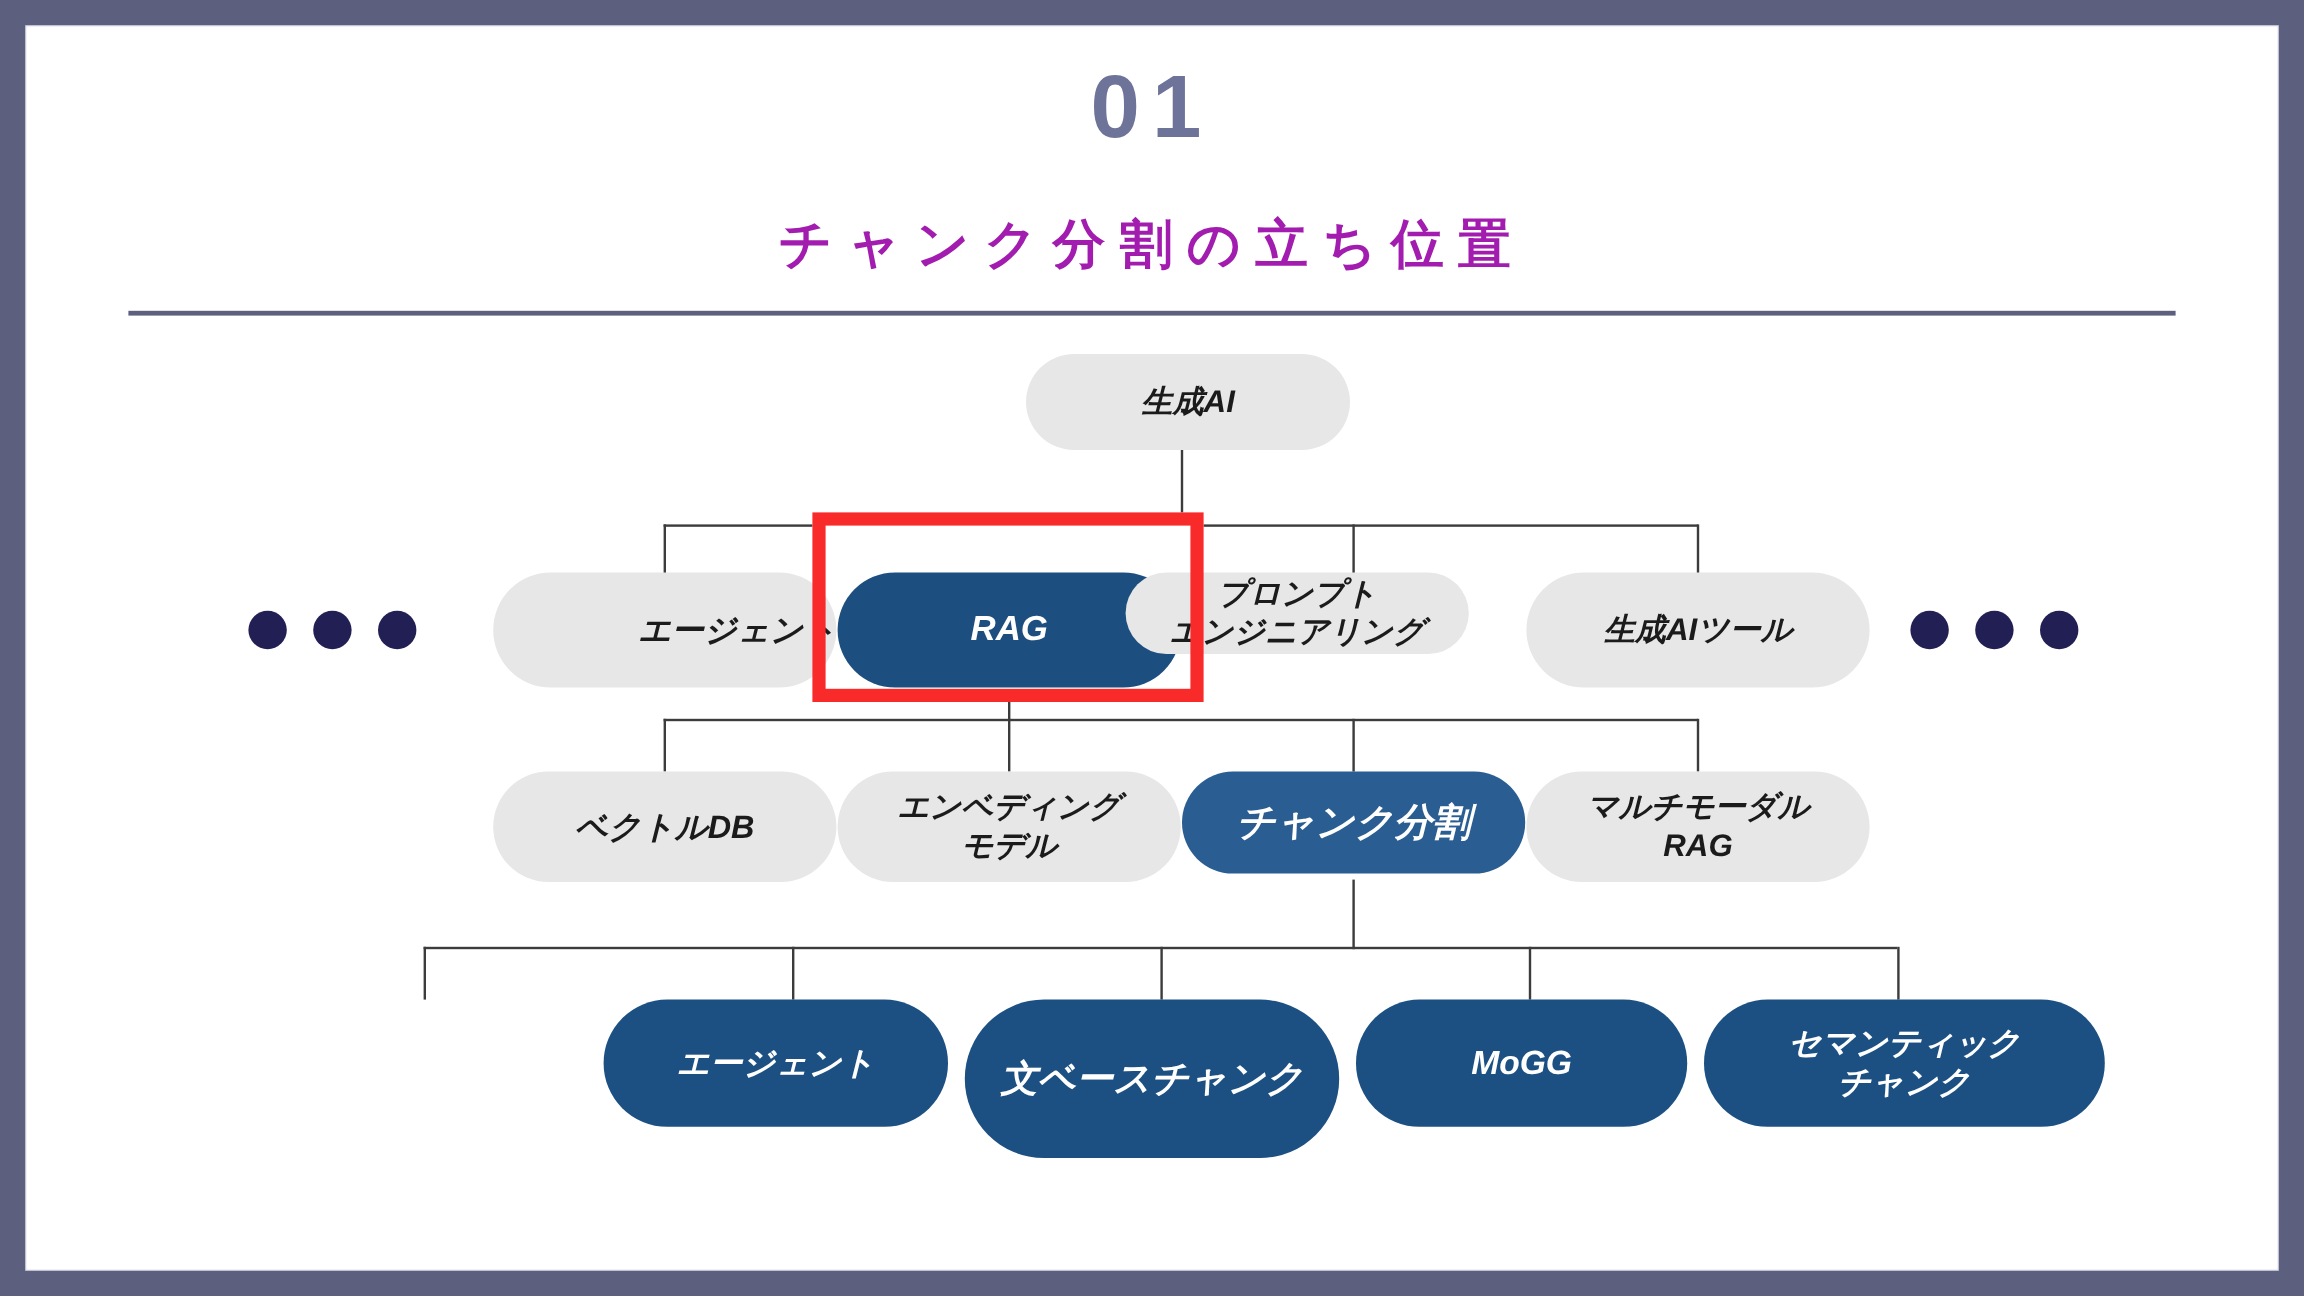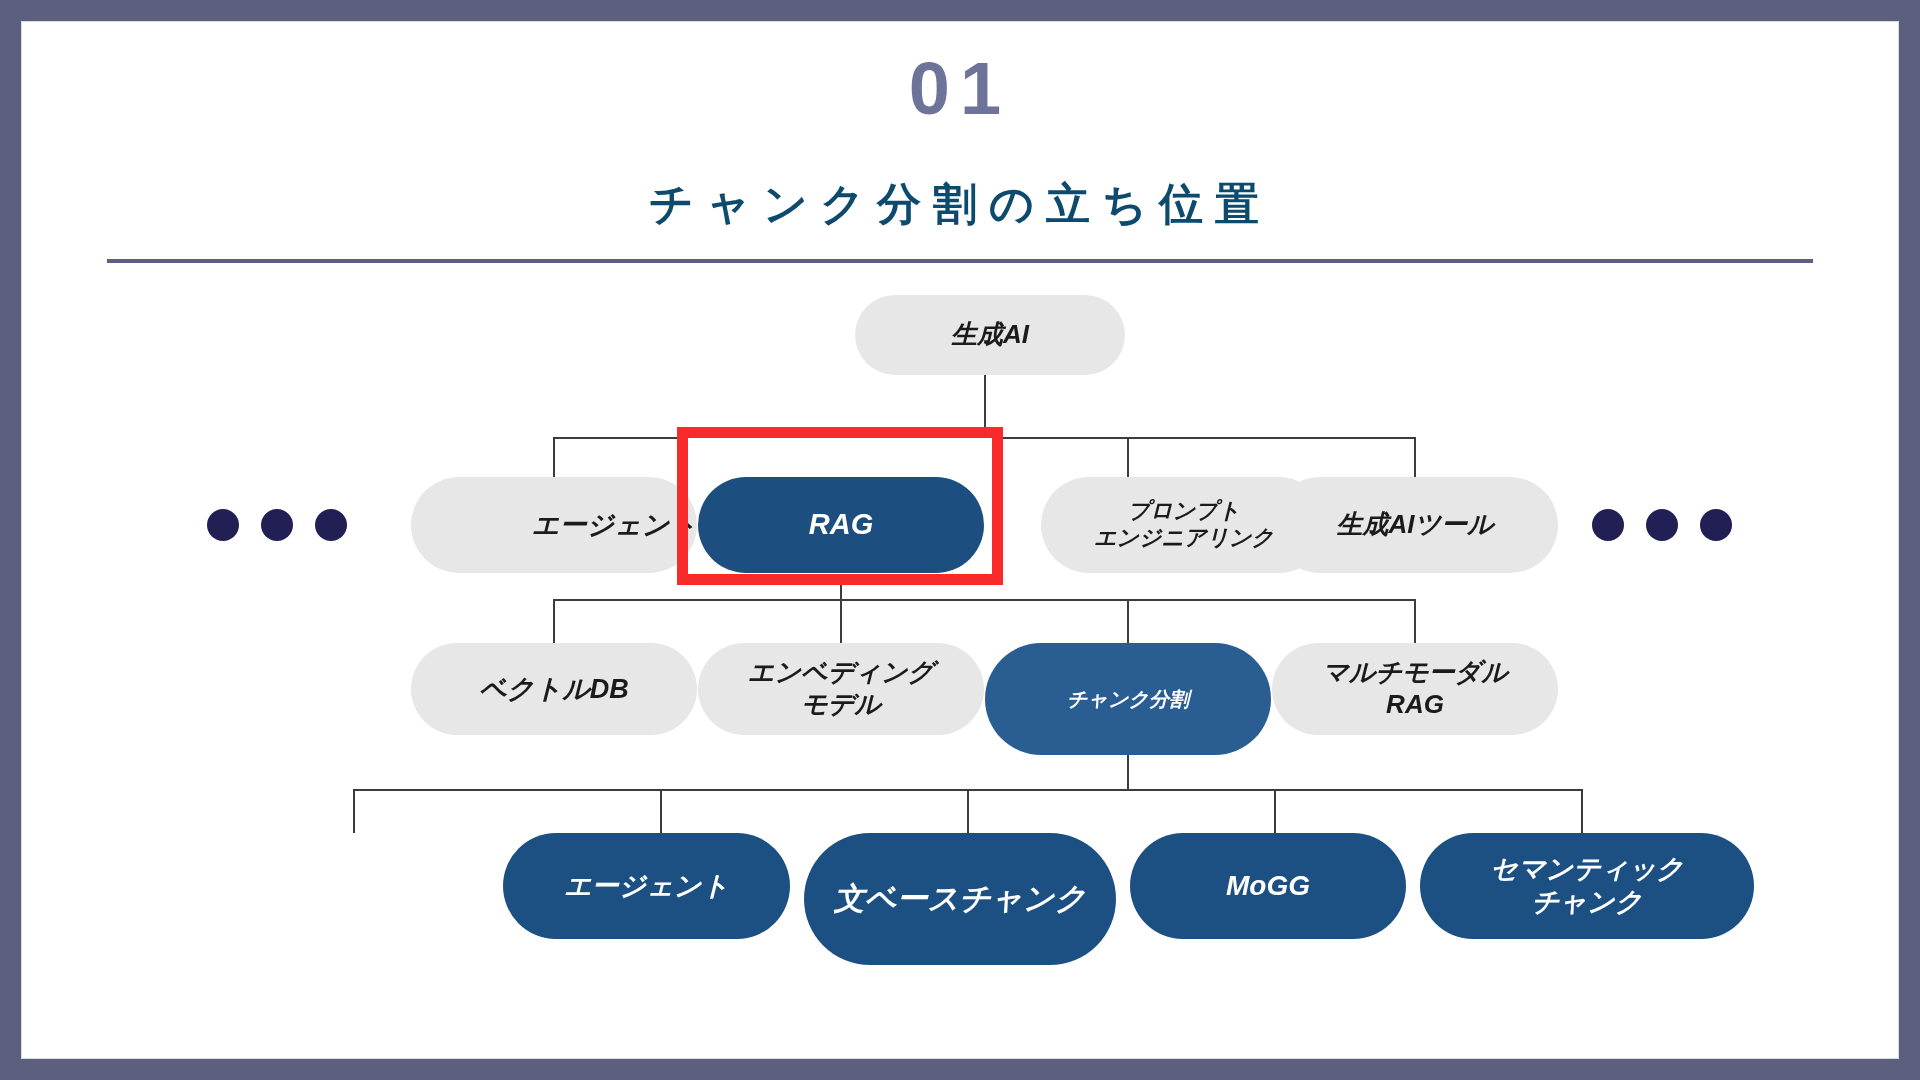--- a/index.html
+++ b/index.html
@@ -26,21 +26,21 @@
     letter-spacing:10px;
     color:#6e7399;
     line-height:1;
   }
   .subtitle{
     position:absolute;left:0;right:0;top:158px;
     text-align:center;
     font-size:44px;
     font-weight:700;
     letter-spacing:12px;
-    color:#0c4a6e;
+    color:#a21caf;
     line-height:1.1;
   }
   .rule{
     position:absolute;
     left:85px;right:85px;top:237px;
     height:4px;
     background:#5c607e;
   }
 
   
@@ -138,21 +138,21 @@
 
     <div class="highlight-fill" style="left:655px;top:150px;width:326px;height:158px;"></div>
     <div class="highlight" style="left:655px;top:150px;width:326px;height:158px;"></div>
 
     <div class="node grey" style="left:389px;top:200px;width:286px;height:96px;font-size:27px;justify-content:flex-end;">
       <span>エージェント</span>
     </div>
     <div class="node navy" style="left:676px;top:200px;width:286px;height:96px;font-size:29px;">
       <span>RAG</span>
     </div>
-    <div class="node grey" style="left:1019px;top:200px;width:286px;height:96px;font-size:22px;">
+    <div class="node grey" style="left:916px;top:200px;width:286px;height:68px;font-size:26px;">
       <span>プロンプト
 エンジニアリング</span>
     </div>
     <div class="node grey" style="left:1250px;top:200px;width:286px;height:96px;font-size:26px;">
       <span>生成AIツール</span>
     </div>
 
     <div class="dots" style="left:185px;top:232px;">
       <span class="dot"></span>
       <span class="dot"></span>
@@ -164,21 +164,21 @@
       <span class="dot"></span>
     </div>
 
     <div class="node grey" style="left:389px;top:366px;width:286px;height:92px;font-size:27px;">
       <span>ベクトルDB</span>
     </div>
     <div class="node grey" style="left:676px;top:366px;width:286px;height:92px;font-size:26px;">
       <span>エンベディング
 モデル</span>
     </div>
-    <div class="node navy2" style="left:963px;top:366px;width:286px;height:112px;font-size:20px;justify-content:center;">
+    <div class="node navy2" style="left:963px;top:366px;width:286px;height:85px;font-size:32px;justify-content:center;">
       <span>チャンク分割</span>
     </div>
     <div class="node grey" style="left:1250px;top:366px;width:286px;height:92px;font-size:26px;">
       <span>マルチモーダル
 RAG</span>
     </div>
 
     <div class="node leaf" style="left:481px;top:556px;width:287px;height:106px;font-size:27px;">
       <span>エージェント</span>
     </div>

